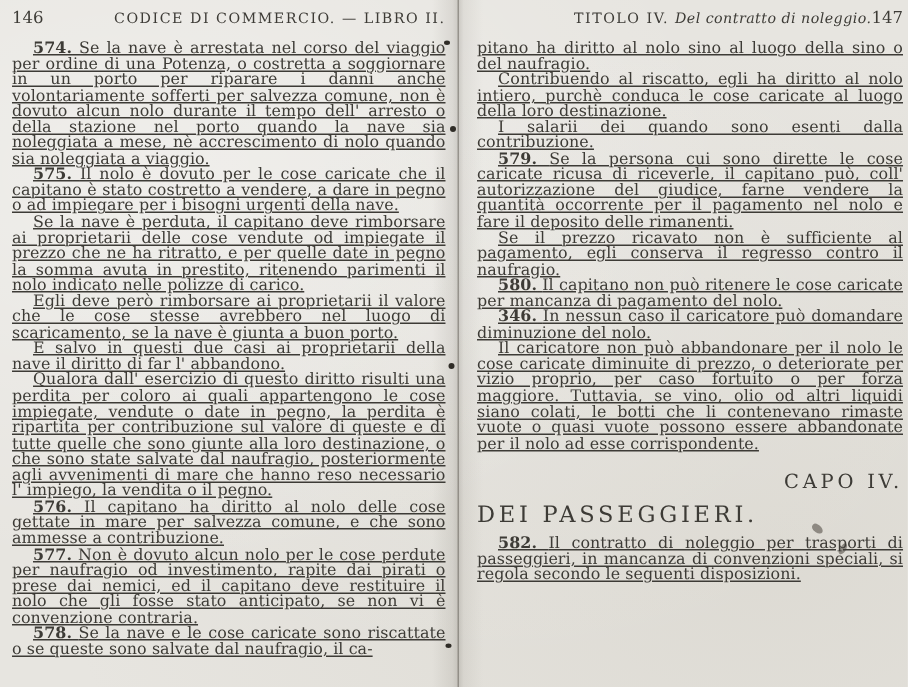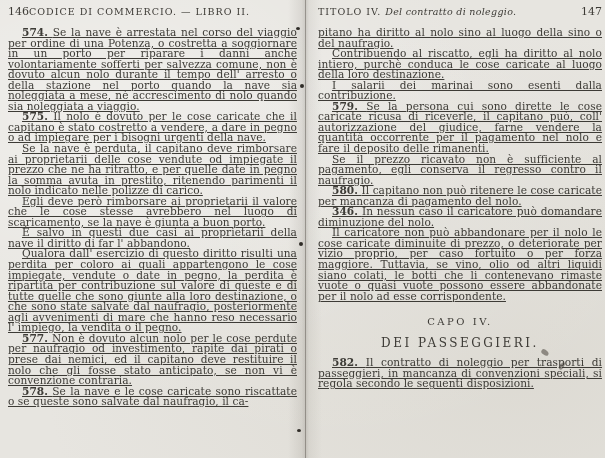--- a/index.html
+++ b/index.html
@@ -44,42 +44,42 @@
   .page-left  { left: 8px;   width: 289px; }
   .page-right { left: 318px; width: 284px; }
 
   .running-head {
     display: flex; align-items: baseline;
     font-size: 9.5px; letter-spacing: 0.9px;
     margin-bottom: 9px;
     white-space: nowrap;
   }
   .page-num { font-size: 11px; letter-spacing: 0; }
-  .head-center { flex: 1; text-align: left; }
+  .head-center { flex: 1; text-align: right; }
   .caps { letter-spacing: 1px; }
   .ital { font-style: italic; letter-spacing: 0.3px; }
 
   .body-text {
     font-size: 10.6px;
     line-height: 10.55px;
     text-align: justify;
     letter-spacing: 0.05px;
   }
   .para { margin: 0; text-indent: 14px; text-decoration: underline; }
   .para.no-indent { text-indent: 0; }
   .art-num { font-weight: bold; }
 
   .chapter-heading {
-    text-align: center; text-indent: 0;
-    font-size: 10px; letter-spacing: 2.5px;
+    text-align: right; text-indent: 0;
+    font-size: 13px; letter-spacing: 2.5px;
     margin: 16px 0 10px 0;
   }
   .section-heading {
-    text-align: center; text-indent: 0;
-    font-size: 12px; letter-spacing: 2.5px;
+    text-align: left; text-indent: 0;
+    font-size: 15px; letter-spacing: 2.5px;
     margin: 0 0 9px 0;
   }
 </style>
 </head>
 <body>
 
 <div class="spread">
 
   <div class="gutter-shadow"></div>
   <div class="gutter-line"></div>
@@ -102,40 +102,41 @@
         <p class="para"><b class="art-num">575.</b> <span>Il nolo è dovuto per le cose caricate che il capitano è stato costretto a vendere, a dare in pegno o ad impiegare per i bisogni urgenti della nave.</span></p>
 
         <p class="para"> <span>Se la nave è perduta, il capitano deve rimborsare ai proprietarii delle cose vendute od impiegate il prezzo che ne ha ritratto, e per quelle date in pegno la somma avuta in prestito, ritenendo parimenti il nolo indicato nelle polizze di carico.</span></p>
 
         <p class="para"> <span>Egli deve però rimborsare ai proprietarii il valore che le cose stesse avrebbero nel luogo di scaricamento, se la nave è giunta a buon porto.</span></p>
 
         <p class="para"> <span>È salvo in questi due casi ai proprietarii della nave il diritto di far l' abbandono.</span></p>
 
         <p class="para"> <span>Qualora dall' esercizio di questo diritto risulti una perdita per coloro ai quali appartengono le cose impiegate, vendute o date in pegno, la perdita è ripartita per contribuzione sul valore di queste e di tutte quelle che sono giunte alla loro destinazione, o che sono state salvate dal naufragio, posteriormente agli avvenimenti di mare che hanno reso necessario l' impiego, la vendita o il pegno.</span></p>
 
+        <p class="para"><b class="art-num">576.</b> <span>Il capitano ha diritto al nolo delle cose gettate in mare per salvezza comune, e che sono ammesse a contribuzione.</span></p>
 
         <p class="para"><b class="art-num">577.</b> <span>Non è dovuto alcun nolo per le cose perdute per naufragio od investimento, rapite dai pirati o prese dai nemici, ed il capitano deve restituire il nolo che gli fosse stato anticipato, se non vi è convenzione contraria.</span></p>
 
         <p class="para"><b class="art-num">578.</b> <span>Se la nave e le cose caricate sono riscattate o se queste sono salvate dal naufragio, il ca-</span></p>
       </div>
   </div>
 
   <div class="page page-right">
     <div class="running-head">
       <span class="head-center"><span class="caps">TITOLO IV.</span> <span class="ital">Del contratto di noleggio.</span></span>
       <span class="page-num">147</span>
     </div>
     <div class="body-text">
       <p class="para no-indent">pitano ha diritto al nolo sino al luogo della sino o del naufragio.</p>
       <div>
 
           <p class="para"> <span>Contribuendo al riscatto, egli ha diritto al nolo intiero, purchè conduca le cose caricate al luogo della loro destinazione.</span></p>
 
 
-          <p class="para"> <span>I salarii dei marinai sono esenti dalla contribuzione.</span></p>
+          <p class="para"> <span>I salarii dei quando sono esenti dalla contribuzione.</span></p>
 
           <p class="para"><b class="art-num">579.</b> <span>Se la persona cui sono dirette le cose caricate ricusa di riceverle, il capitano può, coll' autorizzazione del giudice, farne vendere la quantità occorrente per il pagamento nel nolo e fare il deposito delle rimanenti.</span></p>
 
           <p class="para"> <span>Se il prezzo ricavato non è sufficiente al pagamento, egli conserva il regresso contro il naufragio.</span></p>
 
           <p class="para"><b class="art-num">580.</b> <span>Il capitano non può ritenere le cose caricate per mancanza di pagamento del nolo.</span></p>
 
 
           <p class="para"><b class="art-num">346.</b> <span>In nessun caso il caricatore può domandare diminuzione del nolo.</span></p>
 

